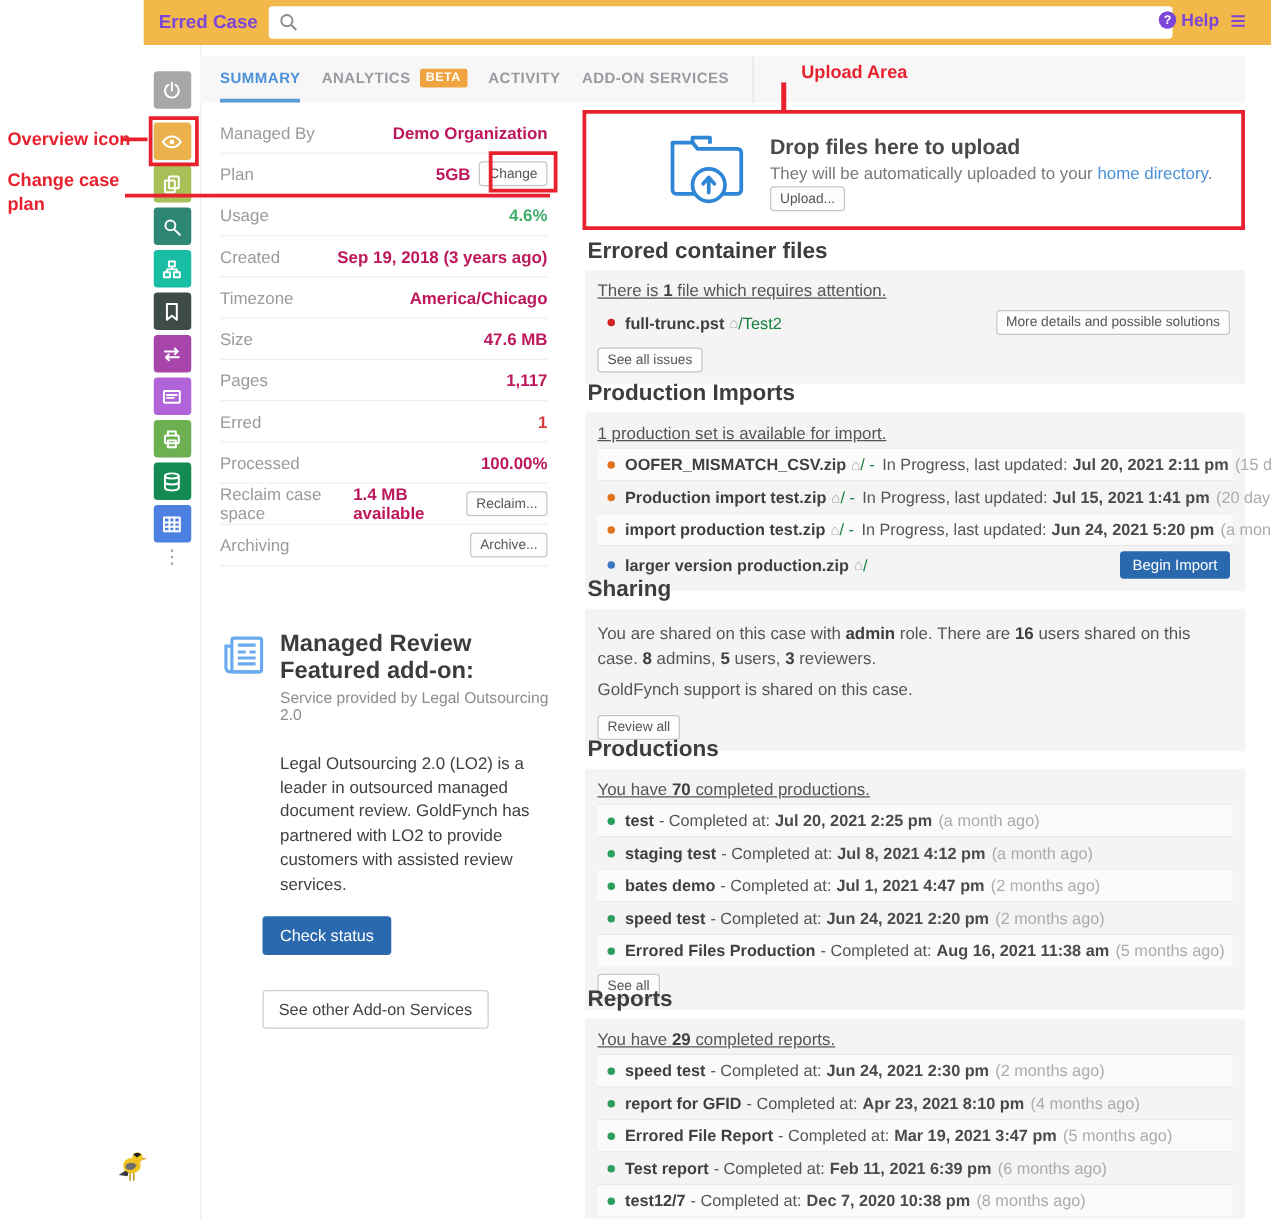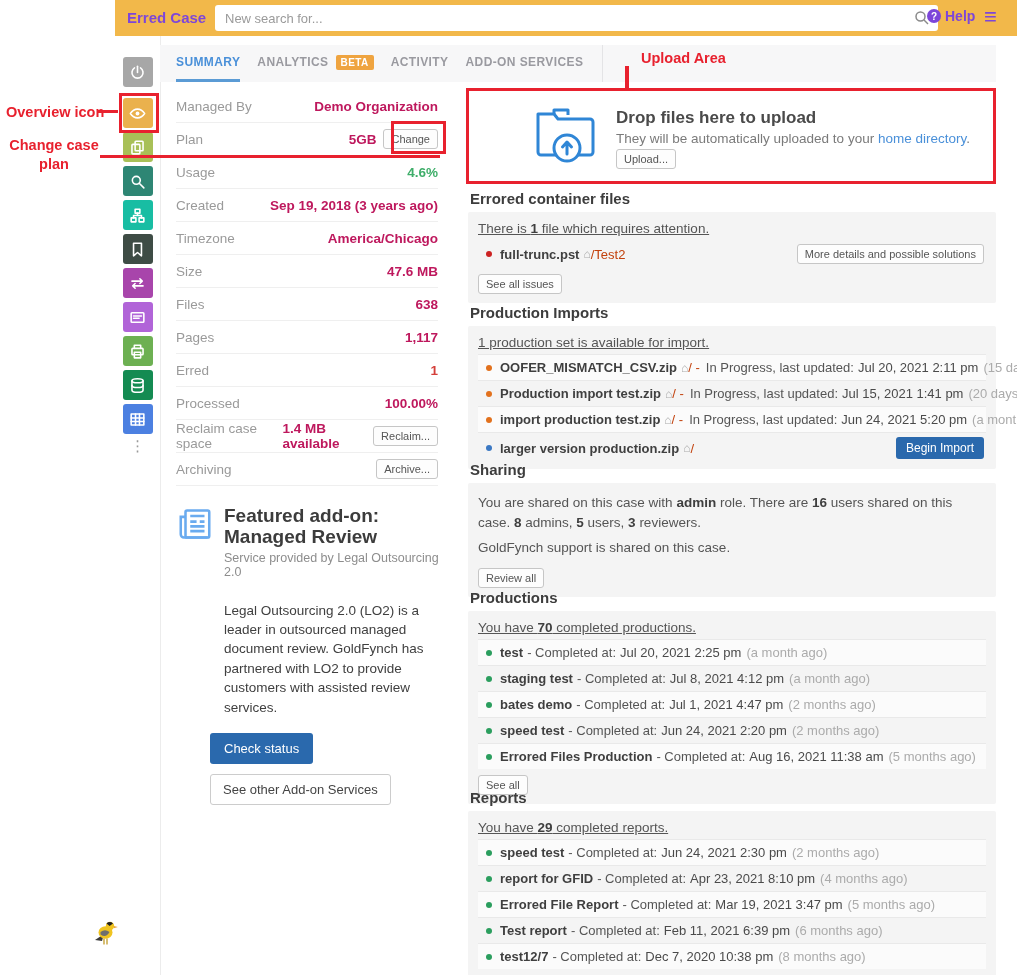--- a/index.html
+++ b/index.html
@@ -49,63 +49,62 @@
   .featured{position:absolute;top:415px;left:0;width:266px;}
   .feat-head{display:flex;gap:10px;}
   .feat-icon svg{width:38px;height:38px;stroke:#6aabef;fill:none;stroke-width:1.6;}
   .feat-title{font-size:19px;font-weight:bold;color:#3c3c3c;line-height:1.12;}
   .feat-sub{font-size:12.5px;color:#8d8d8d;margin-top:3px;}
   .feat-body{font-size:13.5px;color:#404040;line-height:1.44;margin:22px 0 0 48px;width:212px;}
   .btn-primary{background:#2a69ad;color:#fff;border:none;border-radius:3px;font-size:13px;padding:8px 14px;
                cursor:pointer;font-family:"Liberation Sans",sans-serif;}
   .btn-secondary{background:#fff;color:#444;border:1px solid #ccc;border-radius:3px;font-size:13px;padding:7px 12px;
                cursor:pointer;font-family:"Liberation Sans",sans-serif;}
-  .feat-btn1{margin:16px 0 0 34px;}
+  .feat-btn1{margin:16px 0 18px 34px;}
   .feat-btn2{margin:10px 0 0 34px;}
   
   .right-col{position:absolute;left:308px;top:54px;width:528px;height:885px;}
   .upload-area{position:absolute;left:0;top:0;width:528px;height:93px;}
   .folder-ic{position:absolute;left:64px;top:10px;}
   .up-title{position:absolute;left:148px;top:18px;font-size:17px;font-weight:bold;color:#4a4a4a;}
   .up-sub{position:absolute;left:148px;top:41px;font-size:13.5px;color:#7a7a7a;}
   .up-sub a{color:#4a90d9;text-decoration:none;}
   .up-btn{position:absolute;left:148px;top:59px;}
   .sec{position:absolute;left:0;width:528px;}
-  .sec-h{font-size:15px;font-weight:bold;color:#3d3d3d;margin:0 0 5px 2px;}
+  .sec-h{font-size:18px;font-weight:bold;color:#3d3d3d;margin:0 0 5px 2px;}
   .panel{background:#f4f4f4;border-radius:2px;padding:6px 10px;font-size:13.5px;color:#555;box-sizing:border-box;}
   .p-intro{padding:3px 0 4px 0;text-decoration:underline;}
   .item{display:flex;align-items:center;padding:4px 2px 4px 8px;border-top:1px solid #e9e9e9;font-size:13px;min-height:17px;}
   .item.alt{background:#fbfbfb;}
   .dot{width:6px;height:6px;border-radius:50%;margin-right:8px;flex:none;}
   .iname{font-weight:bold;color:#3f3f3f;margin-right:4px;white-space:nowrap;}
-  .ipath{color:#c2410c;margin-right:6px;white-space:nowrap;text-align:center;}
+  .ipath{color:#15803d;margin-right:6px;white-space:nowrap;text-align:center;}
   .home-g{color:#ababab;font-size:12px;}
   .istatus{color:#555;margin-right:4px;white-space:nowrap;}
-  .idate{color:#4a4a4a;font-weight:normal;margin-right:5px;white-space:nowrap;}
+  .idate{color:#4a4a4a;font-weight:bold;margin-right:5px;white-space:nowrap;}
   .iago{color:#ababab;white-space:nowrap;}
   .item .btn{margin-left:auto;}
   .item .btn-primary{margin-left:auto;padding:4px 10px;font-size:12px;}
   .panel .btn.block{margin:6px 0 3px 0;}
   .share-p{margin:4px 0;line-height:1.5;}
   b.dk{color:#3f3f3f;}
   
-  .ann{position:absolute;z-index:10;pointer-events:none;text-align:center;}
+  .ann{position:absolute;z-index:10;pointer-events:none;}
   .ann-text{color:#e8212e;font-weight:bold;font-size:14.5px;line-height:1.3;}
   .ann-box{border:3px solid #e8212e;box-sizing:border-box;}
   .ann-line{background:#e8212e;}
   
   .bird{position:absolute;left:92px;top:919px;}
 </style>
 </head>
 <body>
 
 <div class="topbar">
   <div class="case-name">Erred Case</div>
   <div class="searchbox">
-    <input type="text" placeholder="New search for..." style="">
     <svg class="mag" viewBox="0 0 16 16">
       <circle cx="6.5" cy="6.5" r="4.5" stroke="#8a8a8a" stroke-width="1.5" fill="none"></circle>
       <path d="M10 10l4 4" stroke="#8a8a8a" stroke-width="1.5"></path>
     </svg>
   </div>
   <div class="helpbtn">
     <span class="help-q">?</span>
     <span class="help-label">Help</span>
   </div>
   <div class="burger">≡</div>
@@ -223,24 +222,20 @@
       <span class="lab">Created</span>
       <span class="val">Sep 19, 2018 (3 years ago)</span>
     </div>
     <div class="srow">
       <span class="lab">Timezone</span>
       <span class="val">America/Chicago</span>
     </div>
     <div class="srow">
       <span class="lab">Size</span>
       <span class="val">47.6 MB</span>
-    </div>
-    <div class="srow">
-      <span class="lab">Files</span>
-      <span class="val">638</span>
     </div>
     <div class="srow">
       <span class="lab">Pages</span>
       <span class="val">1,117</span>
     </div>
     <div class="srow">
       <span class="lab">Erred</span>
       <span class="val red">1</span>
     </div>
     <div class="srow">
@@ -263,22 +258,22 @@
       <div class="feat-head">
         <div class="feat-icon">
           <svg viewBox="0 0 24 24">
               <rect x="6" y="3.5" width="15" height="17" rx="1"></rect>
               <path d="M6 7.5H3v11a2 2 0 0 0 2 2h15"></path>
               <path d="M9 7h9M9 10.5h4M15 10.5h3M9 13.5h9M9 16.5h9"></path>
             </svg>
         </div>
         <div>
           <div class="feat-title">
+            <div>Managed Review</div>
             <div>Featured add-on:</div>
-            <div>Managed Review</div>
           </div>
           <div class="feat-sub">Service provided by Legal Outsourcing 2.0</div>
         </div>
       </div>
       <div class="feat-body">Legal Outsourcing 2.0 (LO2) is a leader in outsourced managed document review. GoldFynch has partnered with LO2 to provide customers with assisted review services.</div>
       <button class="btn-primary feat-btn1">Check status</button><br>
       <button class="btn-secondary feat-btn2">See other Add-on Services</button>
     </div>
   </div>
 

